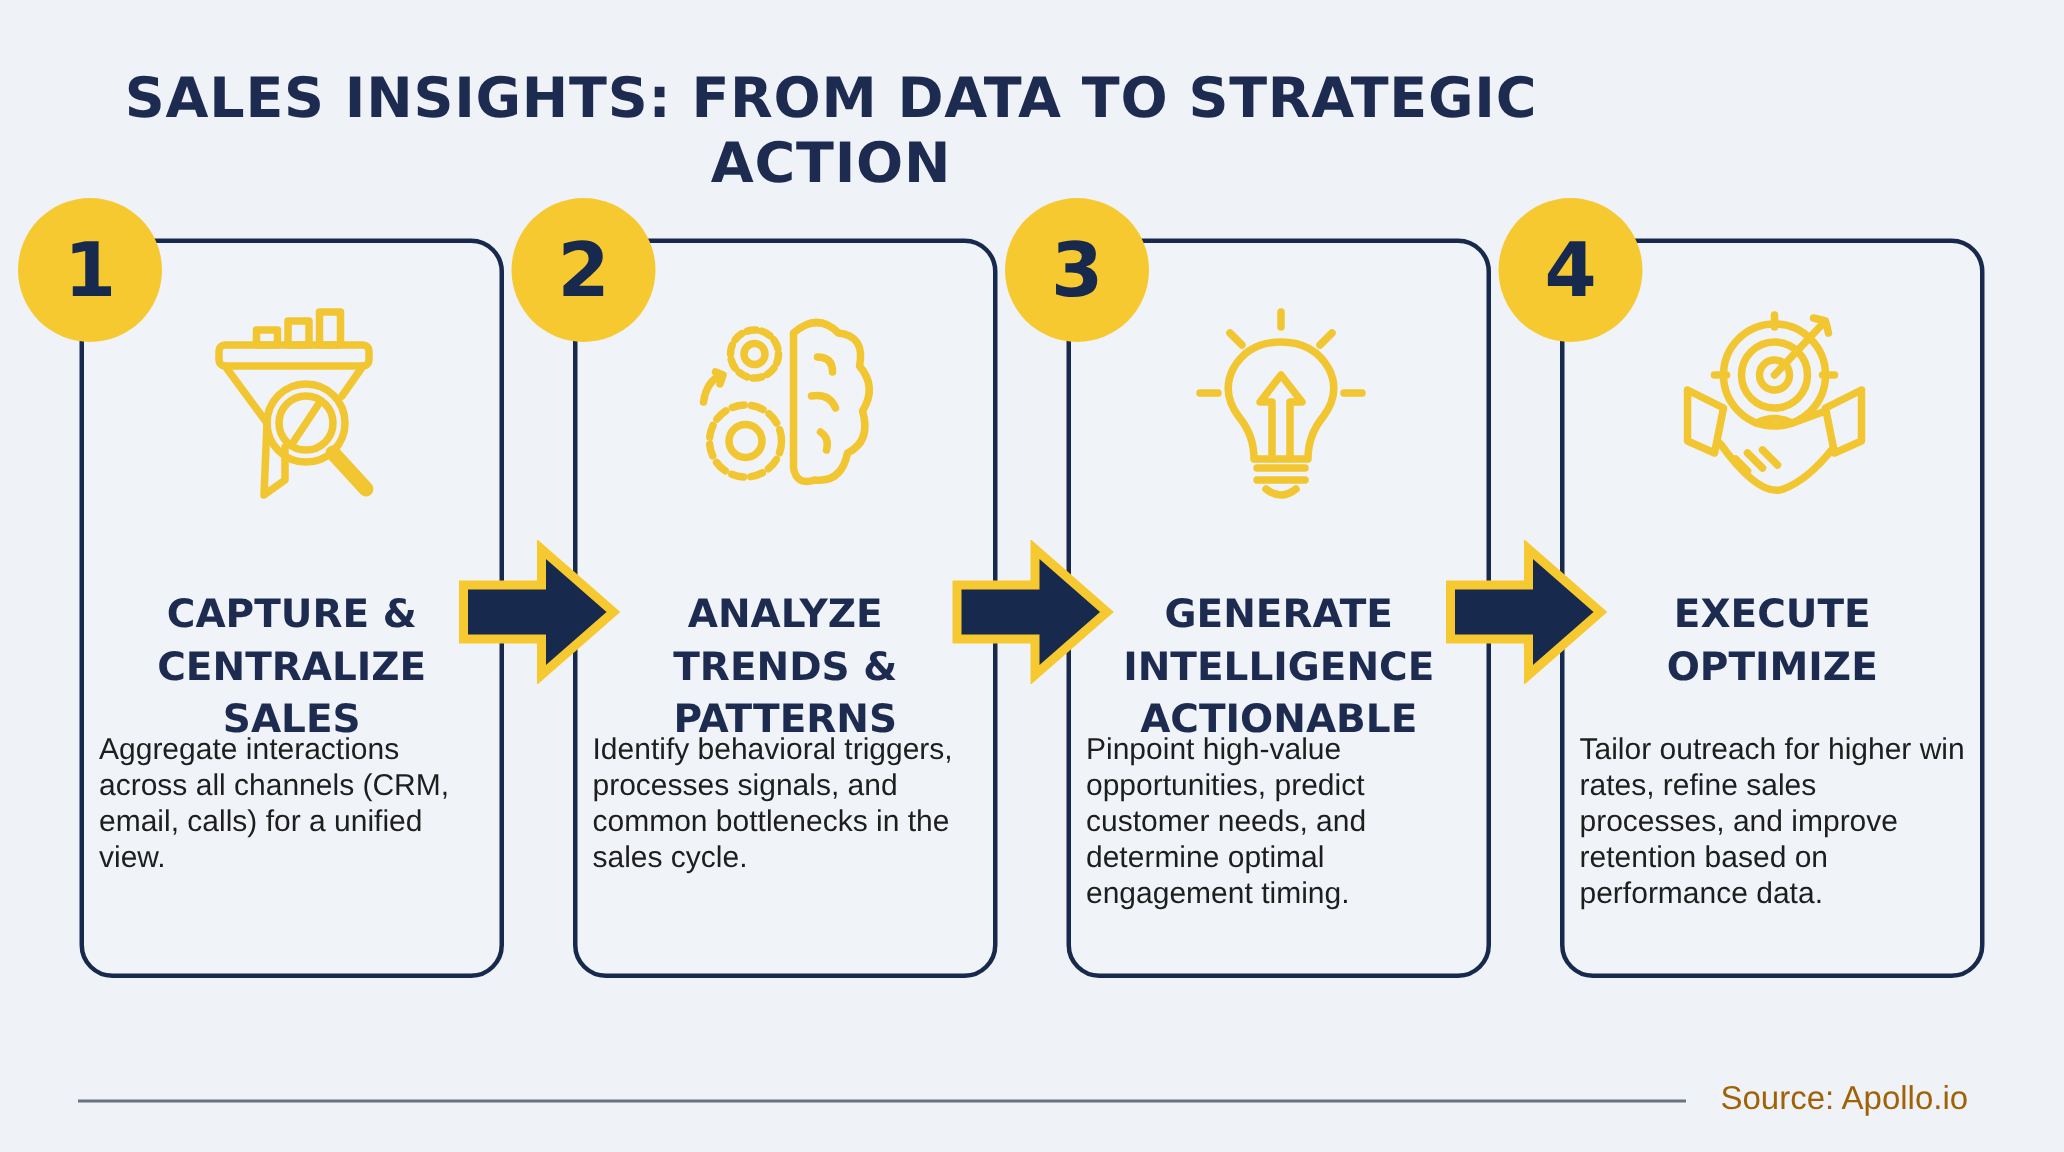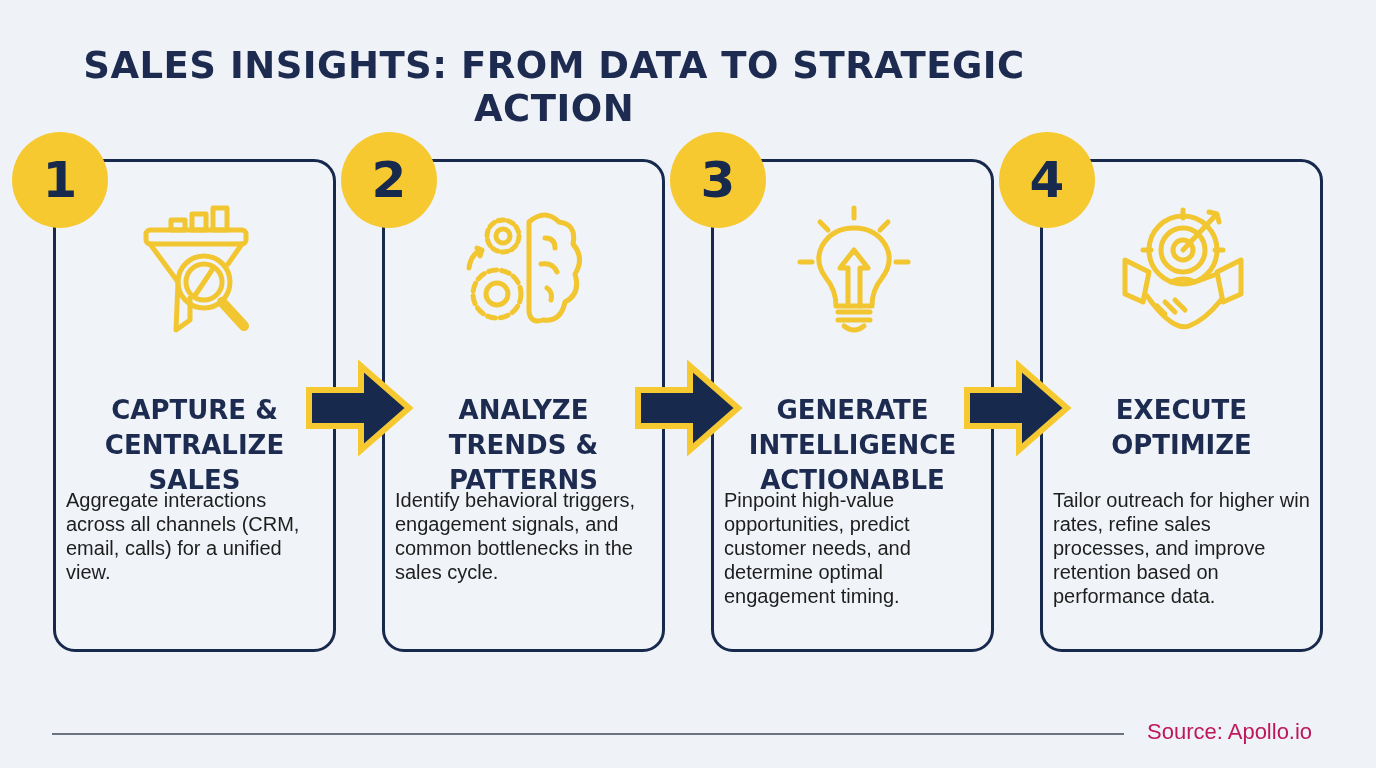--- a/index.html
+++ b/index.html
@@ -5,21 +5,21 @@
   html, body { margin:0; padding:0; }
   body { width:1376px; height:768px; background:#eff2f7; font-family:"Liberation Sans", sans-serif; position:relative; overflow:hidden; color:#1a2a48; }
   .title { position:absolute; top:44px; left:0; width:1108px; text-align:center; font-size:37px; font-weight:700; color:#1c2b4f; letter-spacing:0.5px; font-family:"DejaVu Sans", sans-serif; }
   .card { position:absolute; top:159px; width:283px; height:493px; border:3px solid #17294c; border-radius:22px; box-sizing:border-box; background:#f0f3f8; }
   .badge { position:absolute; width:96px; height:96px; border-radius:50%; background:#f7c931; top:-30px; left:-44px; display:flex; align-items:center; justify-content:center; font-size:50px; font-weight:700; color:#17294c; font-family:"DejaVu Sans", sans-serif; }
   .icon { position:absolute; top:40px; left:70px; width:140px; height:140px; }
   .heading { position:absolute; top:203px; left:0; width:100%; text-align:center; font-size:26px; font-weight:700; line-height:35px; color:#1c2b4f; font-family:"DejaVu Sans", sans-serif;margin-top:28px; }
   .desc { position:absolute; top:326px; left:10px; width:calc(100% - 20px); text-align:left; font-size:20px; line-height:24px; color:#1e1e1e; }
   .arrow { position:absolute; top:360px; width:110px; height:96px; }
   .footer-line { position:absolute; top:733px; left:52px; width:1072px; height:1.5px; background:#6b7280; }
-  .source { position:absolute; top:719px; left:1147px; font-size:22px; color:#be185d; }
+  .source { position:absolute; top:719px; left:1147px; font-size:22px; color:#a16207; }
 </style>
 </head>
 <body>
 
 <div class="title">SALES INSIGHTS: FROM DATA TO STRATEGIC ACTION</div>
 
 <div class="card" style="left:53px;">
   <div class="badge">1</div>
   <svg class="icon" viewBox="0 0 140 140" fill="none" stroke="#f2c630" stroke-width="5" stroke-linejoin="round" stroke-linecap="round">
     <rect x="45" y="18" width="14" height="10"></rect>
@@ -50,21 +50,21 @@
       <circle cx="42" cy="92" r="11"></circle>
     <path d="M14 66 Q16 52 26 48 M22 46 L27 48 L25 54"></path>
     <path d="M74 20 Q90 6 104 20 Q122 22 118 42 Q130 56 120 72 Q126 92 110 100 Q106 120 88 118 Q76 122 74 110 Z"></path>
     <path d="M90 36 Q100 36 100 46 M86 62 Q98 60 102 70 M92 86 Q98 90 96 98"></path>
   </svg>
   <div class="heading">
     <div>ANALYZE</div>
       <div>TRENDS &amp;</div>
       <div>PATTERNS</div>
   </div>
-  <div class="desc">Identify behavioral triggers, engagement signals, and common bottlenecks in the sales cycle.</div>
+  <div class="desc">Identify behavioral triggers, processes signals, and common bottlenecks in the sales cycle.</div>
 </div>
 
 <div class="card" style="left:711px;">
   <div class="badge">3</div>
   <svg class="icon" viewBox="0 0 140 140" fill="none" stroke="#f2c630" stroke-width="5" stroke-linecap="round" stroke-linejoin="round">
     <line x1="70" y1="6" x2="70" y2="16"></line>
       <line x1="36" y1="20" x2="44" y2="28"></line>
       <line x1="104" y1="20" x2="96" y2="28"></line>
     <line x1="16" y1="60" x2="28" y2="60"></line>
       <line x1="112" y1="60" x2="124" y2="60"></line>

